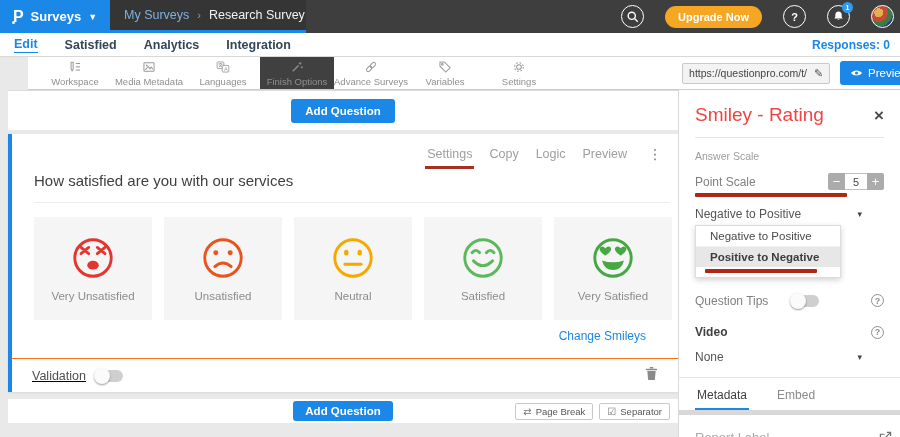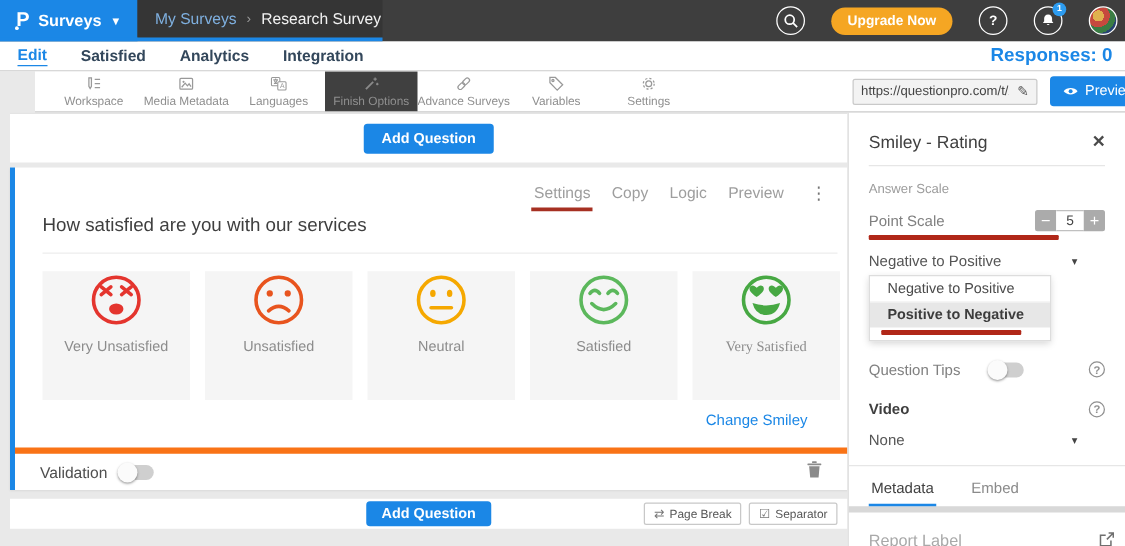--- a/index.html
+++ b/index.html
@@ -22,21 +22,21 @@
   .hicon { width:23px; height:23px; border:1.5px solid #fff; border-radius:50%; display:flex; align-items:center; justify-content:center; color:#fff; font-size:11px; font-weight:bold; cursor:pointer; position:relative; }
   .upgrade-btn { height:22px; background:#f5a623; border:none; border-radius:12px; color:#fff; font-size:11px; font-weight:bold; padding:0 13px; font-family:inherit; cursor:pointer; }
   .bell-badge { position:absolute; top:-4px; right:-4px; width:11px; height:11px; background:#2d9cf0; border-radius:50%; font-size:7px; font-weight:bold; color:#fff; display:flex; align-items:center; justify-content:center; }
   .avatar { width:23px; height:23px; border:1.5px solid #fff; border-radius:50%; cursor:pointer;
     background: radial-gradient(circle at 32% 32%, #e0b14e 0 22%, #c6493e 22% 45%, #3a7d44 45% 68%, #274472 68% 100%); }
 
   
   .nav-bar { position:absolute; left:0; top:33px; width:900px; height:24px; background:#fff; border-bottom:1px solid #d8d8d8; display:flex; align-items:center; padding-left:14px; gap:27px; z-index:9; }
   .nav-item { font-size:12.5px; font-weight:bold; color:#33475b; cursor:pointer; }
   .nav-item.active { color:#1b87e6; border-bottom:1.5px solid #1b87e6; padding-bottom:1px; }
-  .responses { position:absolute; right:10px; font-size:15px; color:#1b87e6; font-weight:bold; }
+  .responses { position:absolute; right:10px; font-size:12px; color:#1b87e6; font-weight:bold; }
 
   
   .toolbar { position:absolute; left:0; top:57px; width:900px; height:33px; background:#fff; border-bottom:1px solid #ccc; display:flex; align-items:stretch; z-index:8;margin-left:28px; }
   .tb-item { width:74px; display:flex; flex-direction:column; align-items:center; justify-content:center; cursor:pointer; }
   .tb-item:first-child { margin-left:10px; }
   .tb-item.active { background:#404040; }
   .tb-item svg { height:14px; }
   .tb-label { font-size:9.5px; color:#8f8f8f; margin-top:2px; white-space:nowrap; }
   .url-box { margin-left:auto; align-self:center; width:148px; height:21px; background:#f3f3f3; border:1px solid #c9c9c9; border-radius:2px; display:flex; align-items:center; padding:0 6px; }
   .url-input { border:none; background:transparent; font-size:10.5px; color:#444; width:118px; font-family:inherit; outline:none; }
@@ -49,39 +49,39 @@
   .add-q-btn { background:#1b87e6; border:none; border-radius:3px; color:#fff; font-size:11.5px; font-weight:bold; padding:6px 14px; cursor:pointer; font-family:inherit; }
   .card { margin-top:4px; height:258px; background:#fff; border-left:4px solid #1b87e6; position:relative; box-shadow:0 1px 2px rgba(0,0,0,.08); }
   .tabs { position:absolute; top:13px; right:16px; display:flex; align-items:center; gap:17px; }
   .tab { font-size:12.5px; color:#9e9e9e; cursor:pointer; }
   .tab.active { position:relative; }
   .tab.active::after { content:""; position:absolute; left:-2px; right:-2px; bottom:-8px; height:3px; background:#a63022; }
   .kebab { color:#757575; font-size:14px; cursor:pointer; margin-left:4px; line-height:1; }
   .q-title { padding:38px 22px 0 22px; font-size:15px; color:#3f3f3f; }
   .title-divider { margin:13px 8px 0 22px; border-bottom:1px solid #ededed; }
   .options { display:flex; gap:12px; margin:14px 0 0 22px; }
-  .option { width:118px; height:103px; background:#f5f5f5; display:flex; flex-direction:column; align-items:center; justify-content:flex-start; cursor:pointer; }
+  .option { width:118px; height:103px; background:#f5f5f5; display:flex; flex-direction:column; align-items:center; justify-content:center; cursor:pointer; }
   .option svg { width:46px; height:46px; }
   .opt-label { font-size:11.5px; color:#8c8c8c; margin-top:9px; }
   .change-link { margin:9px 32px 0 0; text-align:right; font-size:12px; color:#1b87e6; cursor:pointer; }
-  .validation-row { position:absolute; left:0; right:0; bottom:0; height:34px; border-top:5px solid #f97316; display:flex; align-items:center; padding:0 20px; }
+  .validation-row { position:absolute; left:0; right:0; bottom:0; height:34px; border-top:1px solid #f97316; display:flex; align-items:center; padding:0 20px;text-decoration:underline; }
   .validation-label { font-size:12.5px; color:#4f4f4f; }
   .toggle { width:27px; height:12px; background:#cfcfcf; border-radius:6px; position:relative; margin-left:10px; cursor:pointer; flex:none; }
   .toggle .knob { position:absolute; left:-2px; top:-2px; width:16px; height:16px; background:#fbfbfb; border-radius:50%; box-shadow:0 1px 2px rgba(0,0,0,.4); }
   .trash { margin-left:auto; cursor:pointer; }
   .bottombar { margin-top:7px; height:24px; background:#fff; display:flex; align-items:center; justify-content:center; position:relative; }
   .add-q-btn.small { padding:4px 12px; }
   .end-btns { position:absolute; right:8px; display:flex; gap:6px; }
   .mini-btn { font-size:9.5px; color:#555; background:#fff; border:1px solid #c8c8c8; border-radius:2px; padding:2px 7px; display:flex; align-items:center; gap:4px; cursor:pointer; font-family:inherit; }
   .mini-btn .g { font-size:10px; color:#777; }
 
   
   .sidebar { position:absolute; left:678px; top:90px; width:222px; height:347px; background:#fff; border-left:1px solid #d9d9d9; padding:0 16px; }
   .sb-title-row { margin-top:14px; display:flex; align-items:center; }
-  .sb-title { font-size:14px; color:#404040;text-align:center; }
+  .sb-title { font-size:19px; color:#ef4444;text-align:center; }
   .sb-close { margin-left:auto; font-size:17px; font-weight:bold; color:#4a4a4a; cursor:pointer; line-height:1; }
   .sb-div { margin-top:11px; border-bottom:1px solid #e6e6e6; }
   .sb-div.bleed { margin-left:-16px; margin-right:-16px; }
   .answer-scale { margin-top:12px; font-size:10.5px; color:#9c9c9c; }
   .point-row { margin-top:11px; display:flex; align-items:center; }
   .sb-label { font-size:12px; color:#808080; }
   .stepper { margin-left:auto; display:flex; }
   .step-btn { width:17px; height:17px; background:#ababab; color:#fff; font-size:13px; display:flex; align-items:center; justify-content:center; cursor:pointer; line-height:1; }
   .step-btn.minus { border-radius:2px 0 0 2px; }
   .step-btn.plus { border-radius:0 2px 2px 0; }
@@ -267,31 +267,31 @@
         <span class="opt-label">Neutral</span>
       </div>
       <div class="option" style="color: rgb(92, 184, 92);">
         <svg viewBox="0 0 48 48" fill="none" stroke="currentColor" stroke-width="3" stroke-linecap="round">
           <circle cx="24" cy="24" r="19"></circle>
           <path d="M12.5 18.5 Q16.5 13.5 20.5 18.5 M27.5 18.5 Q31.5 13.5 35.5 18.5"></path>
           <path d="M14 27 Q24 37 34 27"></path>
         </svg>
         <span class="opt-label">Satisfied</span>
       </div>
-      <div class="option" style="color: rgb(71, 168, 67); font-family: Liberation Serif, serif;">
+      <div class="option" style="color: rgb(71, 168, 67);">
         <svg viewBox="0 0 48 48" fill="none" stroke="currentColor" stroke-width="3" stroke-linecap="round">
           <circle cx="24" cy="24" r="19"></circle>
           <path d="M16 21.5 C16 21.5 10 17.8 10 14.6 C10 12.3 12.6 11.2 14.4 12.6 L16 13.8 L17.6 12.6 C19.4 11.2 22 12.3 22 14.6 C22 17.8 16 21.5 16 21.5 Z" fill="currentColor" stroke="none"></path>
           <path d="M32 21.5 C32 21.5 26 17.8 26 14.6 C26 12.3 28.6 11.2 30.4 12.6 L32 13.8 L33.6 12.6 C35.4 11.2 38 12.3 38 14.6 C38 17.8 32 21.5 32 21.5 Z" fill="currentColor" stroke="none"></path>
           <path d="M12.5 26.5 Q24 30.5 35.5 26.5 Q33 36.5 24 36.5 Q15 36.5 12.5 26.5 Z" fill="currentColor" stroke="none"></path>
         </svg>
         <span class="opt-label">Very Satisfied</span>
       </div>
     </div>
-    <div class="change-link">Change Smiley</div>
+    <div class="change-link">Change Smileys</div>
 
     <div class="validation-row">
       <span class="validation-label">Validation</span>
       <span class="toggle">
           <span class="knob"></span>
         </span>
       <span class="trash">
         <svg width="13" height="15" viewBox="0 0 14 16" fill="#8a8a8a">
             <rect x="1" y="3" width="12" height="1.4" rx=".5"></rect>
             <rect x="5" y="1" width="4" height="1.6" rx=".5"></rect>

